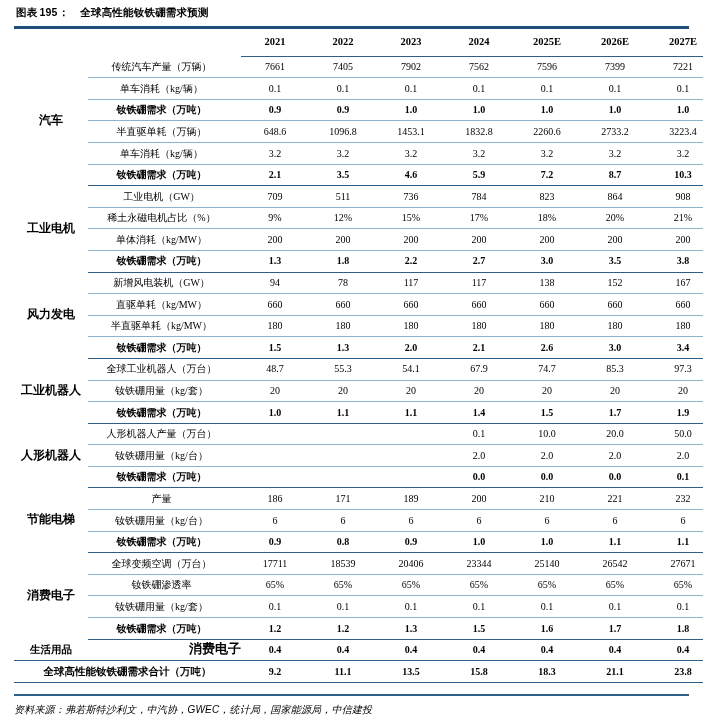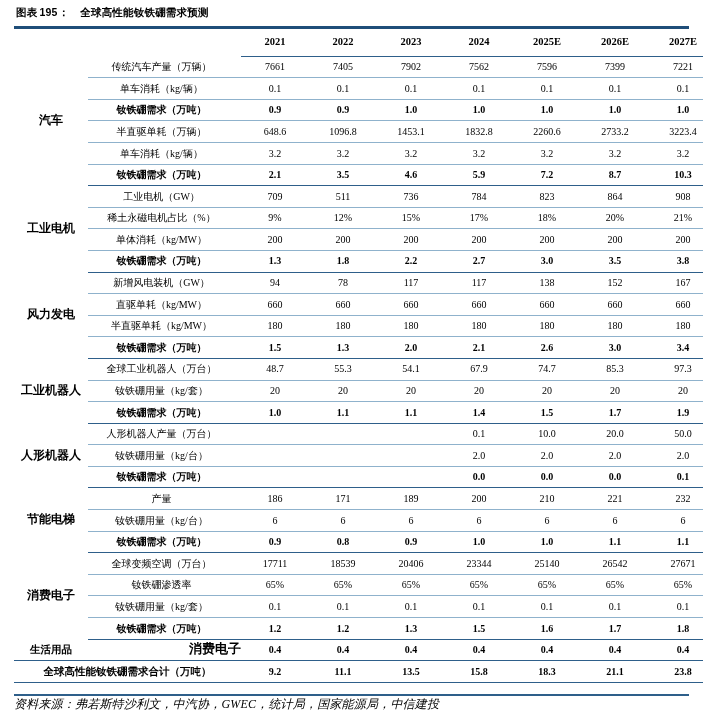--- a/index.html
+++ b/index.html
@@ -115,23 +115,24 @@
   tr.life-row td.item { text-align: right; font-size: 13px; }
   tr.life-row td.val  { text-align: center; }
 
   
   .source-rule {
     height: 1.6px;
     background: #2e5f8a;
     margin-top: 11px;
   }
   .source-text {
+    margin-top: 7px;
     font-style: italic;
-    font-size: 12px;
-    font-family: Liberation Serif, serif;
+    font-size: 10px;
+    font-family: Liberation Sans, sans-serif;
     letter-spacing: 0.2px;
   }
 </style>
 </head>
 <body>
 
 <div class="page">
 
   <div class="title-row">
     <span class="title-label">图表</span>

